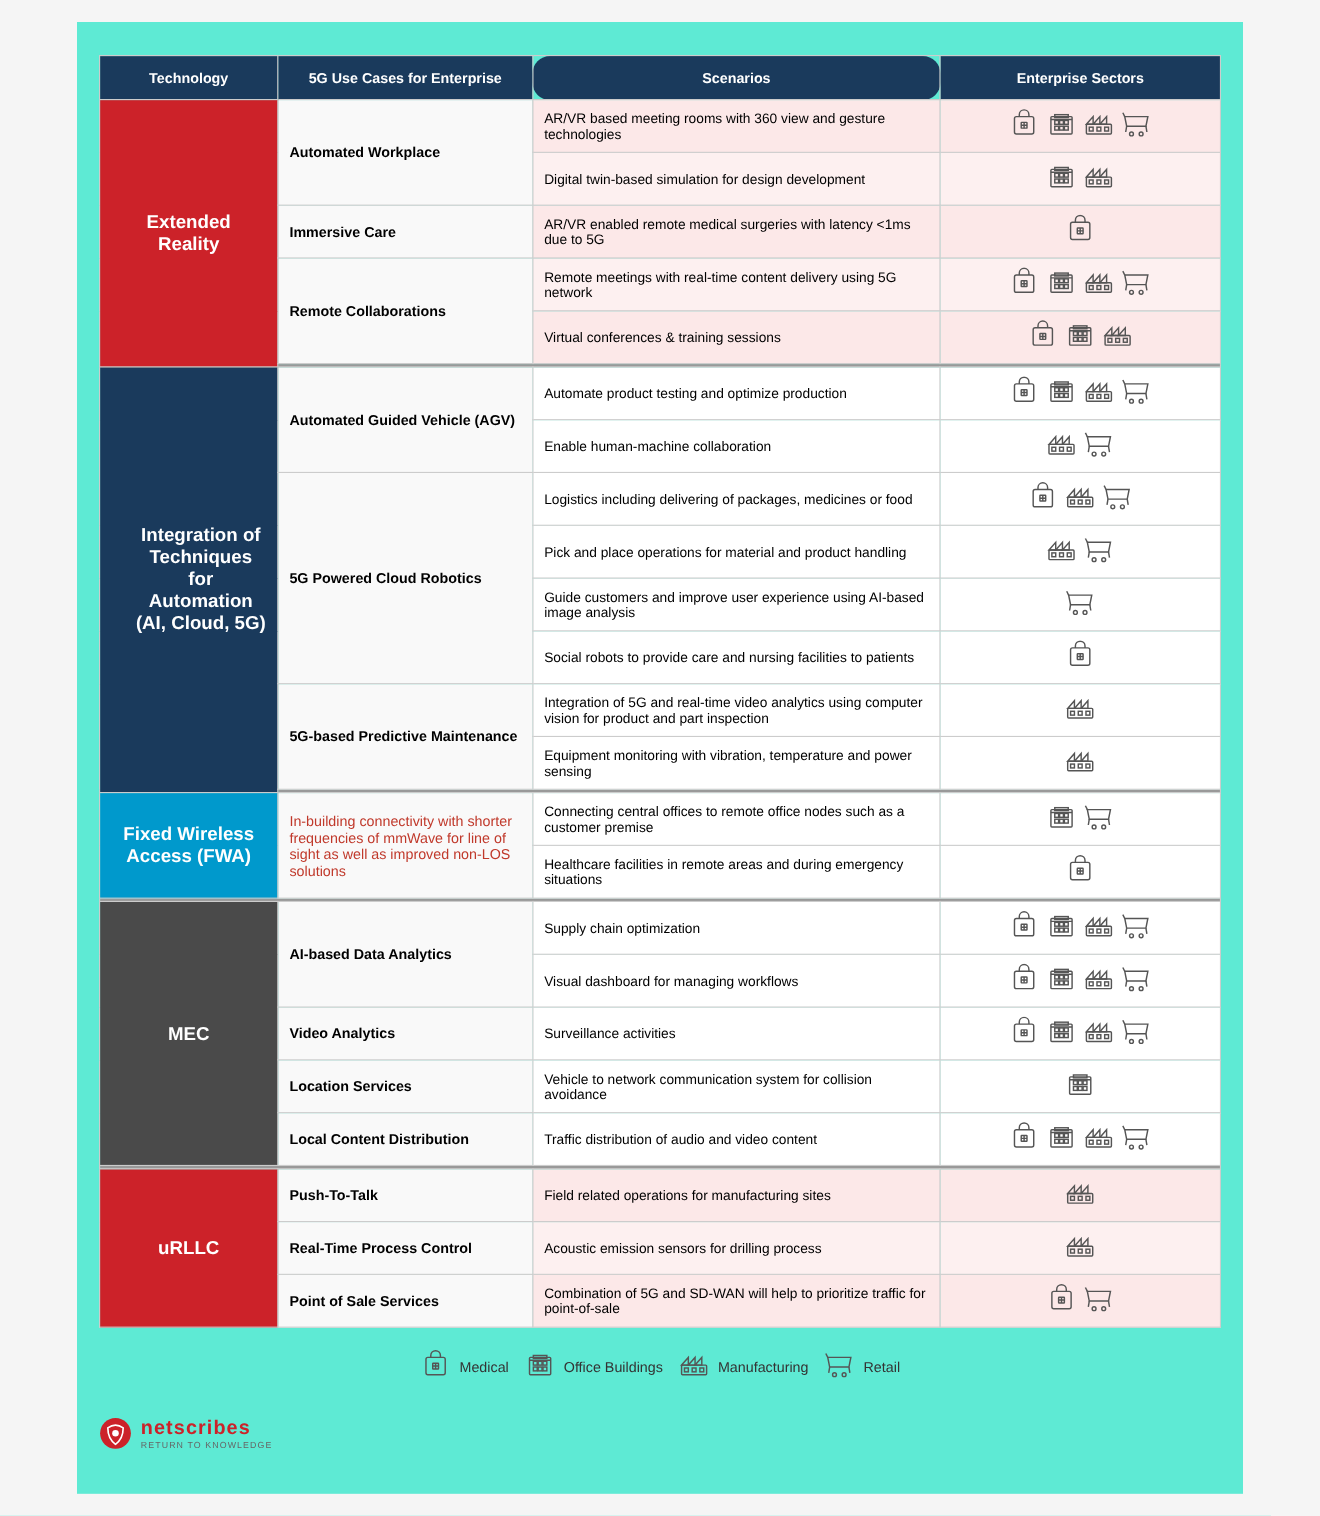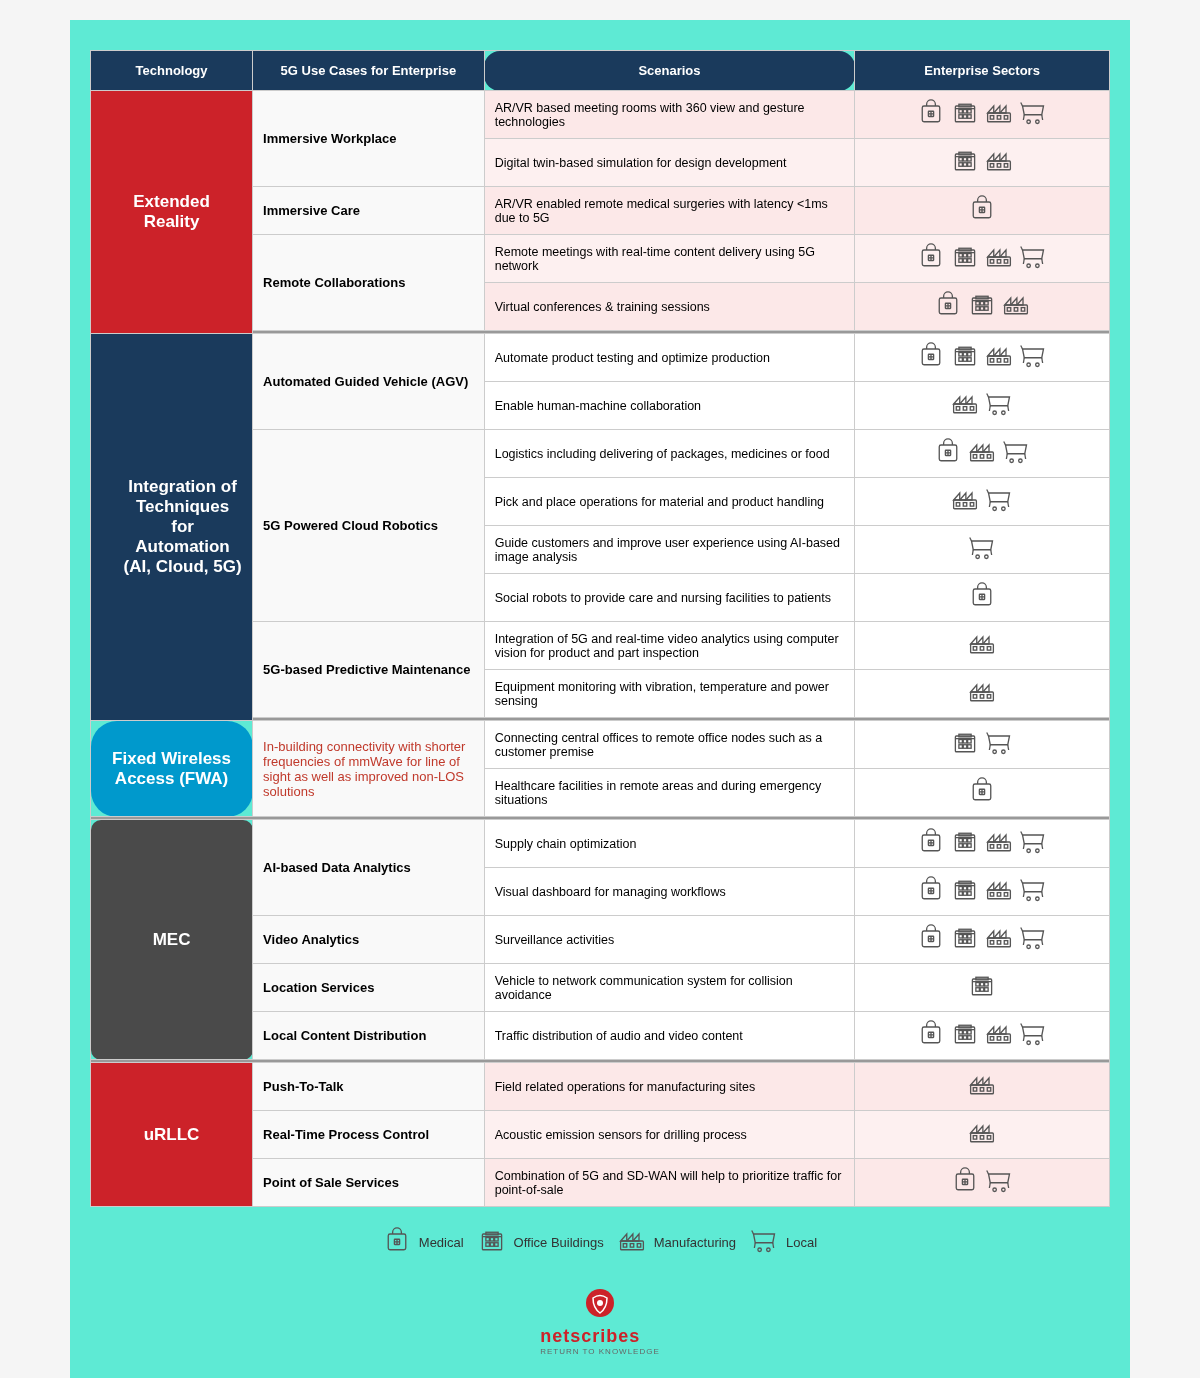--- a/index.html
+++ b/index.html
@@ -101,21 +101,20 @@
       display: flex;
       align-items: center;
       gap: 8px;
     }
 
     .logo-area {
       margin-top: 30px;
       display: flex;
       align-items: center;
       gap: 8px;
-      flex-direction: column;
     }
     .logo-text {
       font-size: 18px;
       font-weight: bold;
       color: #cc2229;
       letter-spacing: 1px;
     }
     .logo-sub {
       font-size: 8px;
       color: #666;
@@ -133,21 +132,21 @@
         <th>Technology</th>
         <th>5G Use Cases for Enterprise</th>
         <th>Scenarios</th>
         <th>Enterprise Sectors</th>
       </tr>
     </thead>
     <tbody id="table-body">
     <tr>
           <td class="tech-cell extended-reality" rowspan="6" style="white-space: pre-line;">Extended
 Reality</td>
-          <td class="use-case-cell" rowspan="2">Immersive Workplace</td>
+          <td class="use-case-cell" rowspan="2">Automated Workplace</td>
           <td class="scenario-cell pink-bg">AR/VR based meeting rooms with 360 view and gesture technologies</td>
           <td class="icons-cell pink-bg">
             <div class="sector-icons">
               <span><svg class="icon-svg" viewBox="0 0 32 32" fill="none" stroke="#555" stroke-width="1.5">
     <rect x="6" y="8" width="20" height="18" rx="2"></rect>
     <path d="M11 8V6a5 5 0 0 1 10 0v2"></path>
     <rect x="13" y="14" width="6" height="6" rx="0.5"></rect>
     <line x1="16" y1="14" x2="16" y2="20"></line>
     <line x1="13" y1="17" x2="19" y2="17"></line>
   </svg></span>
@@ -487,21 +486,21 @@
     <rect x="14" y="19" width="4" height="4"></rect>
     <rect x="22" y="19" width="4" height="4"></rect>
   </svg></span>
             </div>
           </td>
         </tr>
         <tr>
           <td colspan="4" style="height: 3px; background-color: rgb(153, 153, 153); padding: 0px;"></td>
         </tr>
         <tr>
-          <td class="tech-cell fwa" rowspan="2" style="white-space: pre-line; border-radius: 26px;">Fixed Wireless Access (FWA)</td>
+          <td class="tech-cell fwa" rowspan="2" style="white-space: pre-line;">Fixed Wireless Access (FWA)</td>
           <td class="use-case-cell fwa-use" rowspan="2" style="color: rgb(192, 57, 43);">In-building connectivity with shorter frequencies of mmWave for line of sight as well as improved non-LOS solutions</td>
           <td class="scenario-cell ">Connecting central offices to remote office nodes such as a customer premise</td>
           <td class="icons-cell ">
             <div class="sector-icons">
               <span><svg class="icon-svg" viewBox="0 0 32 32" fill="none" stroke="#555" stroke-width="1.5">
     <rect x="5" y="8" width="22" height="18" rx="1"></rect>
     <rect x="9" y="12" width="4" height="4"></rect>
     <rect x="19" y="12" width="4" height="4"></rect>
     <rect x="14" y="12" width="4" height="4"></rect>
     <rect x="9" y="18" width="4" height="4"></rect>
@@ -532,21 +531,21 @@
     <line x1="16" y1="14" x2="16" y2="20"></line>
     <line x1="13" y1="17" x2="19" y2="17"></line>
   </svg></span>
             </div>
           </td>
         </tr>
         <tr>
           <td colspan="4" style="height: 3px; background-color: rgb(153, 153, 153); padding: 0px;"></td>
         </tr>
         <tr>
-          <td class="tech-cell mec" rowspan="5" style="white-space: pre-line; border-radius: 10px;">MEC</td>
+          <td class="tech-cell mec" rowspan="5" style="white-space: pre-line;">MEC</td>
           <td class="use-case-cell" rowspan="2">AI-based Data Analytics</td>
           <td class="scenario-cell ">Supply chain optimization</td>
           <td class="icons-cell ">
             <div class="sector-icons">
               <span><svg class="icon-svg" viewBox="0 0 32 32" fill="none" stroke="#555" stroke-width="1.5">
     <rect x="6" y="8" width="20" height="18" rx="2"></rect>
     <path d="M11 8V6a5 5 0 0 1 10 0v2"></path>
     <rect x="13" y="14" width="6" height="6" rx="0.5"></rect>
     <line x1="16" y1="14" x2="16" y2="20"></line>
     <line x1="13" y1="17" x2="19" y2="17"></line>
@@ -840,21 +839,21 @@
       <span>
         <svg class="icon-svg" viewBox="0 0 32 32" fill="none" stroke="#555" stroke-width="1.5">
           <path d="M4 8h24l-2 10H6L4 8z"></path>
           <circle cx="11" cy="26" r="2"></circle>
           <circle cx="21" cy="26" r="2"></circle>
           <line x1="2" y1="4" x2="4" y2="8"></line>
           <line x1="6" y1="18" x2="5" y2="24"></line>
           <line x1="26" y1="18" x2="27" y2="24"></line>
         </svg>
       </span>
-      <span>Local</span>
+      <span>Retail</span>
     </div>
   </div>
 
   <div class="logo-area">
     <svg width="30" height="30" viewBox="0 0 30 30">
       <circle cx="15" cy="15" r="14" fill="#cc2229"></circle>
       <path d="M8 10 Q15 5 22 10 Q22 20 15 25 Q8 20 8 10Z" fill="none" stroke="white" stroke-width="1.5"></path>
       <circle cx="15" cy="15" r="3" fill="white"></circle>
     </svg>
     <div>

